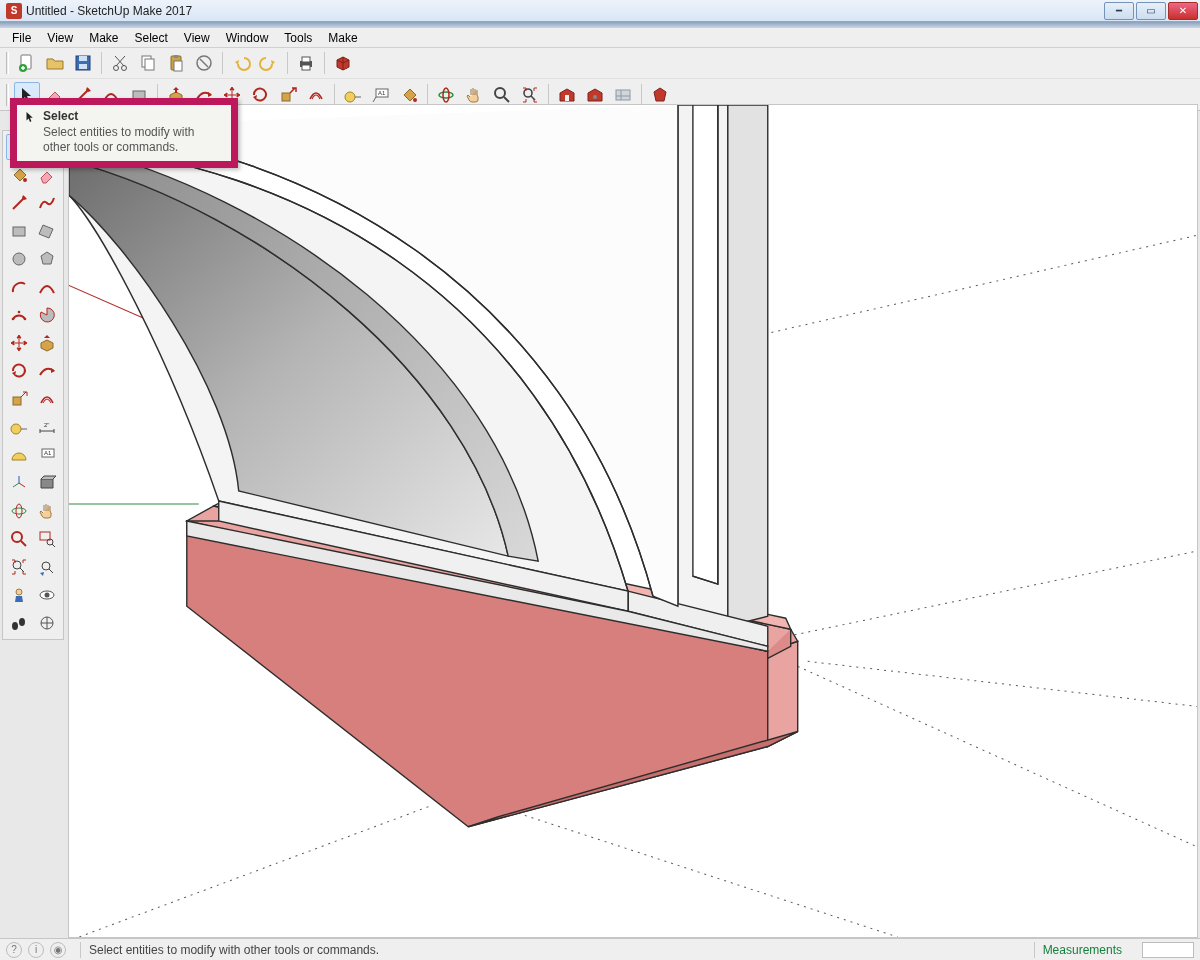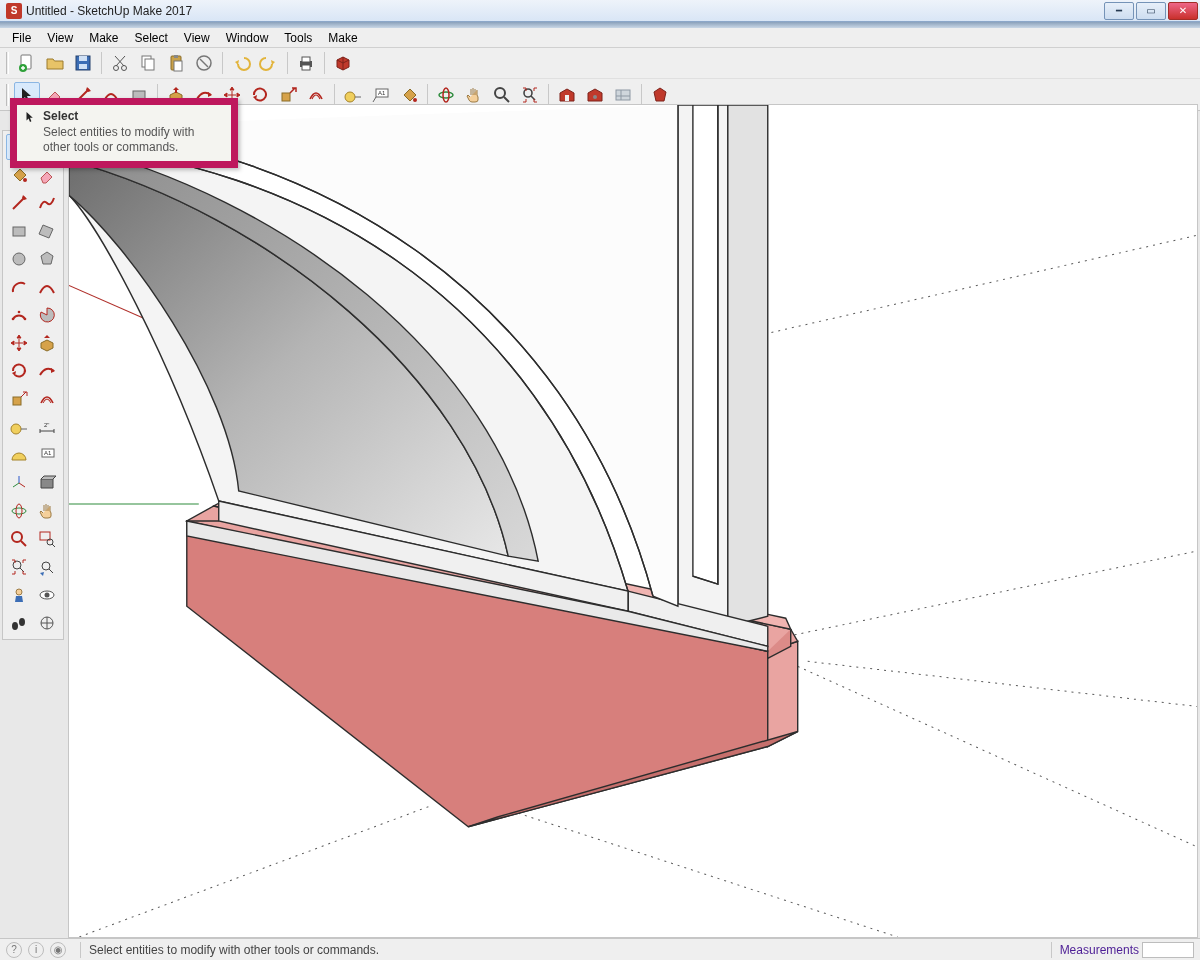--- a/index.html
+++ b/index.html
@@ -42,21 +42,21 @@
   .tooltip { position:absolute; left:10px; top:98px; width:228px; background:#f4f4f0; border:7px solid #be185d; box-shadow:2px 2px 4px rgba(0,0,0,.25); padding:4px 6px 6px 26px; z-index:50;}
   .tooltip .hdr { font-weight:bold; color:#333; margin-bottom:2px;}
   .tooltip .body { color:#555; line-height:1.25; }
   .tooltip .cur { position:absolute; left:6px; top:4px; }
 
   
   .statusbar { position:absolute; left:0; right:0; bottom:0; height:22px; background:#efefef; border-top:1px solid #c6c6c6; display:flex; align-items:center; padding:0 6px; color:#444;}
   .statusbar .sicon { width:16px; height:16px; border:1px solid #bdbdbd; border-radius:50%; margin-right:6px; display:flex;align-items:center;justify-content:center;font-size:10px;color:#777;}
   .statusbar .ssep { width:1px; height:16px; background:#c8c8c8; margin:0 8px;}
   .statusbar .stretch { flex:1;}
-  .meas-label{ color:#4c1d95; margin-right:3px;}
+  .meas-label{ color:#15803d; margin-right:20px;}
   .meas-box { width:52px; height:16px; background:#fff; border:1px solid #bdbdbd; }
 
   
   svg.icon { width:20px; height:20px; }
 </style>
 </head>
 <body>
 
 <div class="titlebar">
   <div class="app-icon">S</div>

